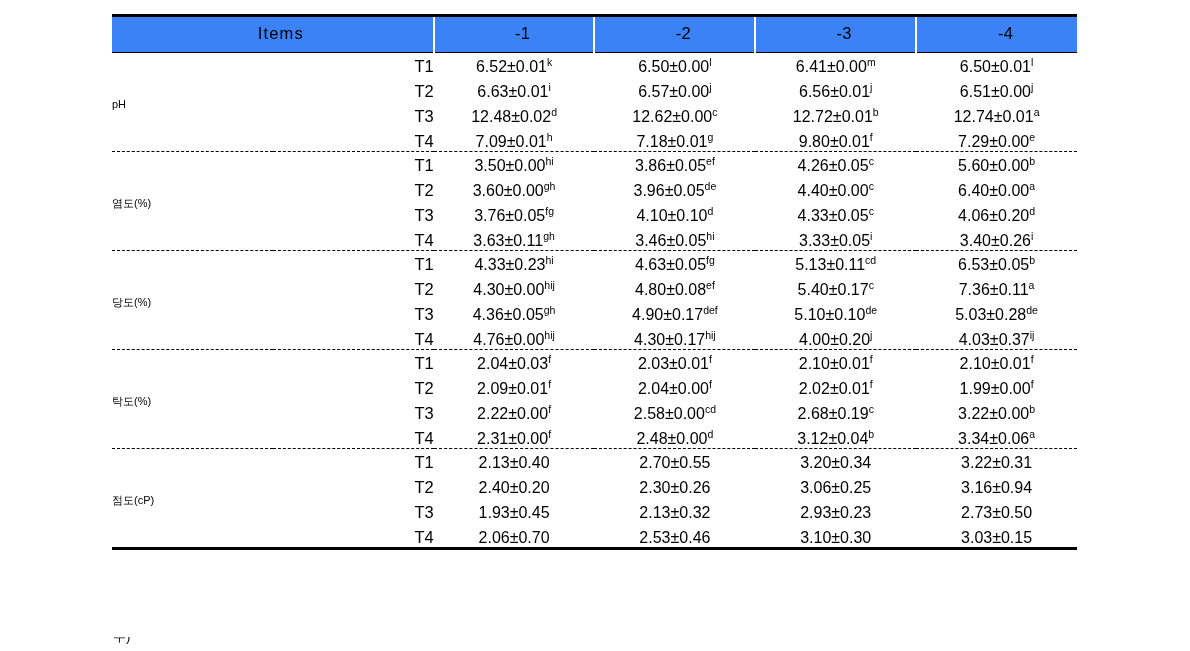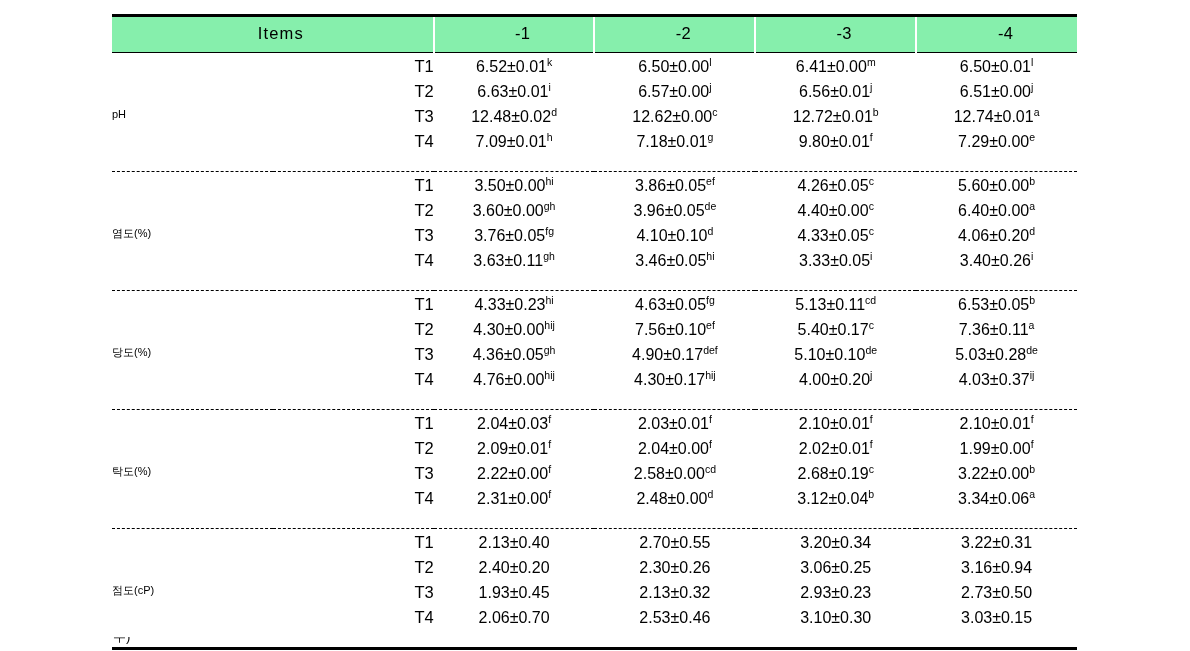--- a/index.html
+++ b/index.html
@@ -24,21 +24,21 @@
 
   table.datatable {
     border-collapse: collapse;
     width: 965px;
     table-layout: fixed;
     font-size: 16px;
   }
 
   
   thead tr.header-row th {
-    background: #86efac;
+    background: #3b82f6;
     font-weight: normal;
     font-size: 16.5px;
     text-align: center;
     padding: 7px 0 9px 17px;
     border-left: 2px solid #ffffff;
     letter-spacing: 0.3px;
   }
   thead tr.header-row th.items-head {
     border-left: none;
     letter-spacing: 1.2px;
@@ -77,21 +77,21 @@
     line-height: 0;
   }
 
   tr.group-sep-top td {
     border-top: 1px dashed #000000;
   }
   tr.first-row td {
     padding-top: 4px;
   }
   tr.last-row td {
-    padding-bottom: 20px;
+    padding-bottom: 0;
   }
 
   tbody tr.bottom-rule td {
     padding: 0;
     height: 3px;
     background: #000000;
     border: none;
   }
 
   #footnote-clip {
@@ -187,21 +187,21 @@
           <td class="group-label" rowspan="4">당도(%)</td>
           <td class="tcode">T1</td>
           <td class="val"><span>4.33±0.23</span><sup>hi</sup></td>
           <td class="val"><span>4.63±0.05</span><sup>fg</sup></td>
           <td class="val"><span>5.13±0.11</span><sup>cd</sup></td>
           <td class="val"><span>6.53±0.05</span><sup>b</sup></td>
         </tr>
         <tr>
           <td class="tcode">T2</td>
           <td class="val"><span>4.30±0.00</span><sup>hij</sup></td>
-          <td class="val"><span>7.56±0.10</span><sup>ef</sup></td>
+          <td class="val"><span>4.80±0.08</span><sup>ef</sup></td>
           <td class="val"><span>5.40±0.17</span><sup>c</sup></td>
           <td class="val"><span>7.36±0.11</span><sup>a</sup></td>
         </tr>
         <tr>
           <td class="tcode">T3</td>
           <td class="val"><span>4.36±0.05</span><sup>gh</sup></td>
           <td class="val"><span>4.90±0.17</span><sup>def</sup></td>
           <td class="val"><span>5.10±0.10</span><sup>de</sup></td>
           <td class="val"><span>5.03±0.28</span><sup>de</sup></td>
         </tr>

